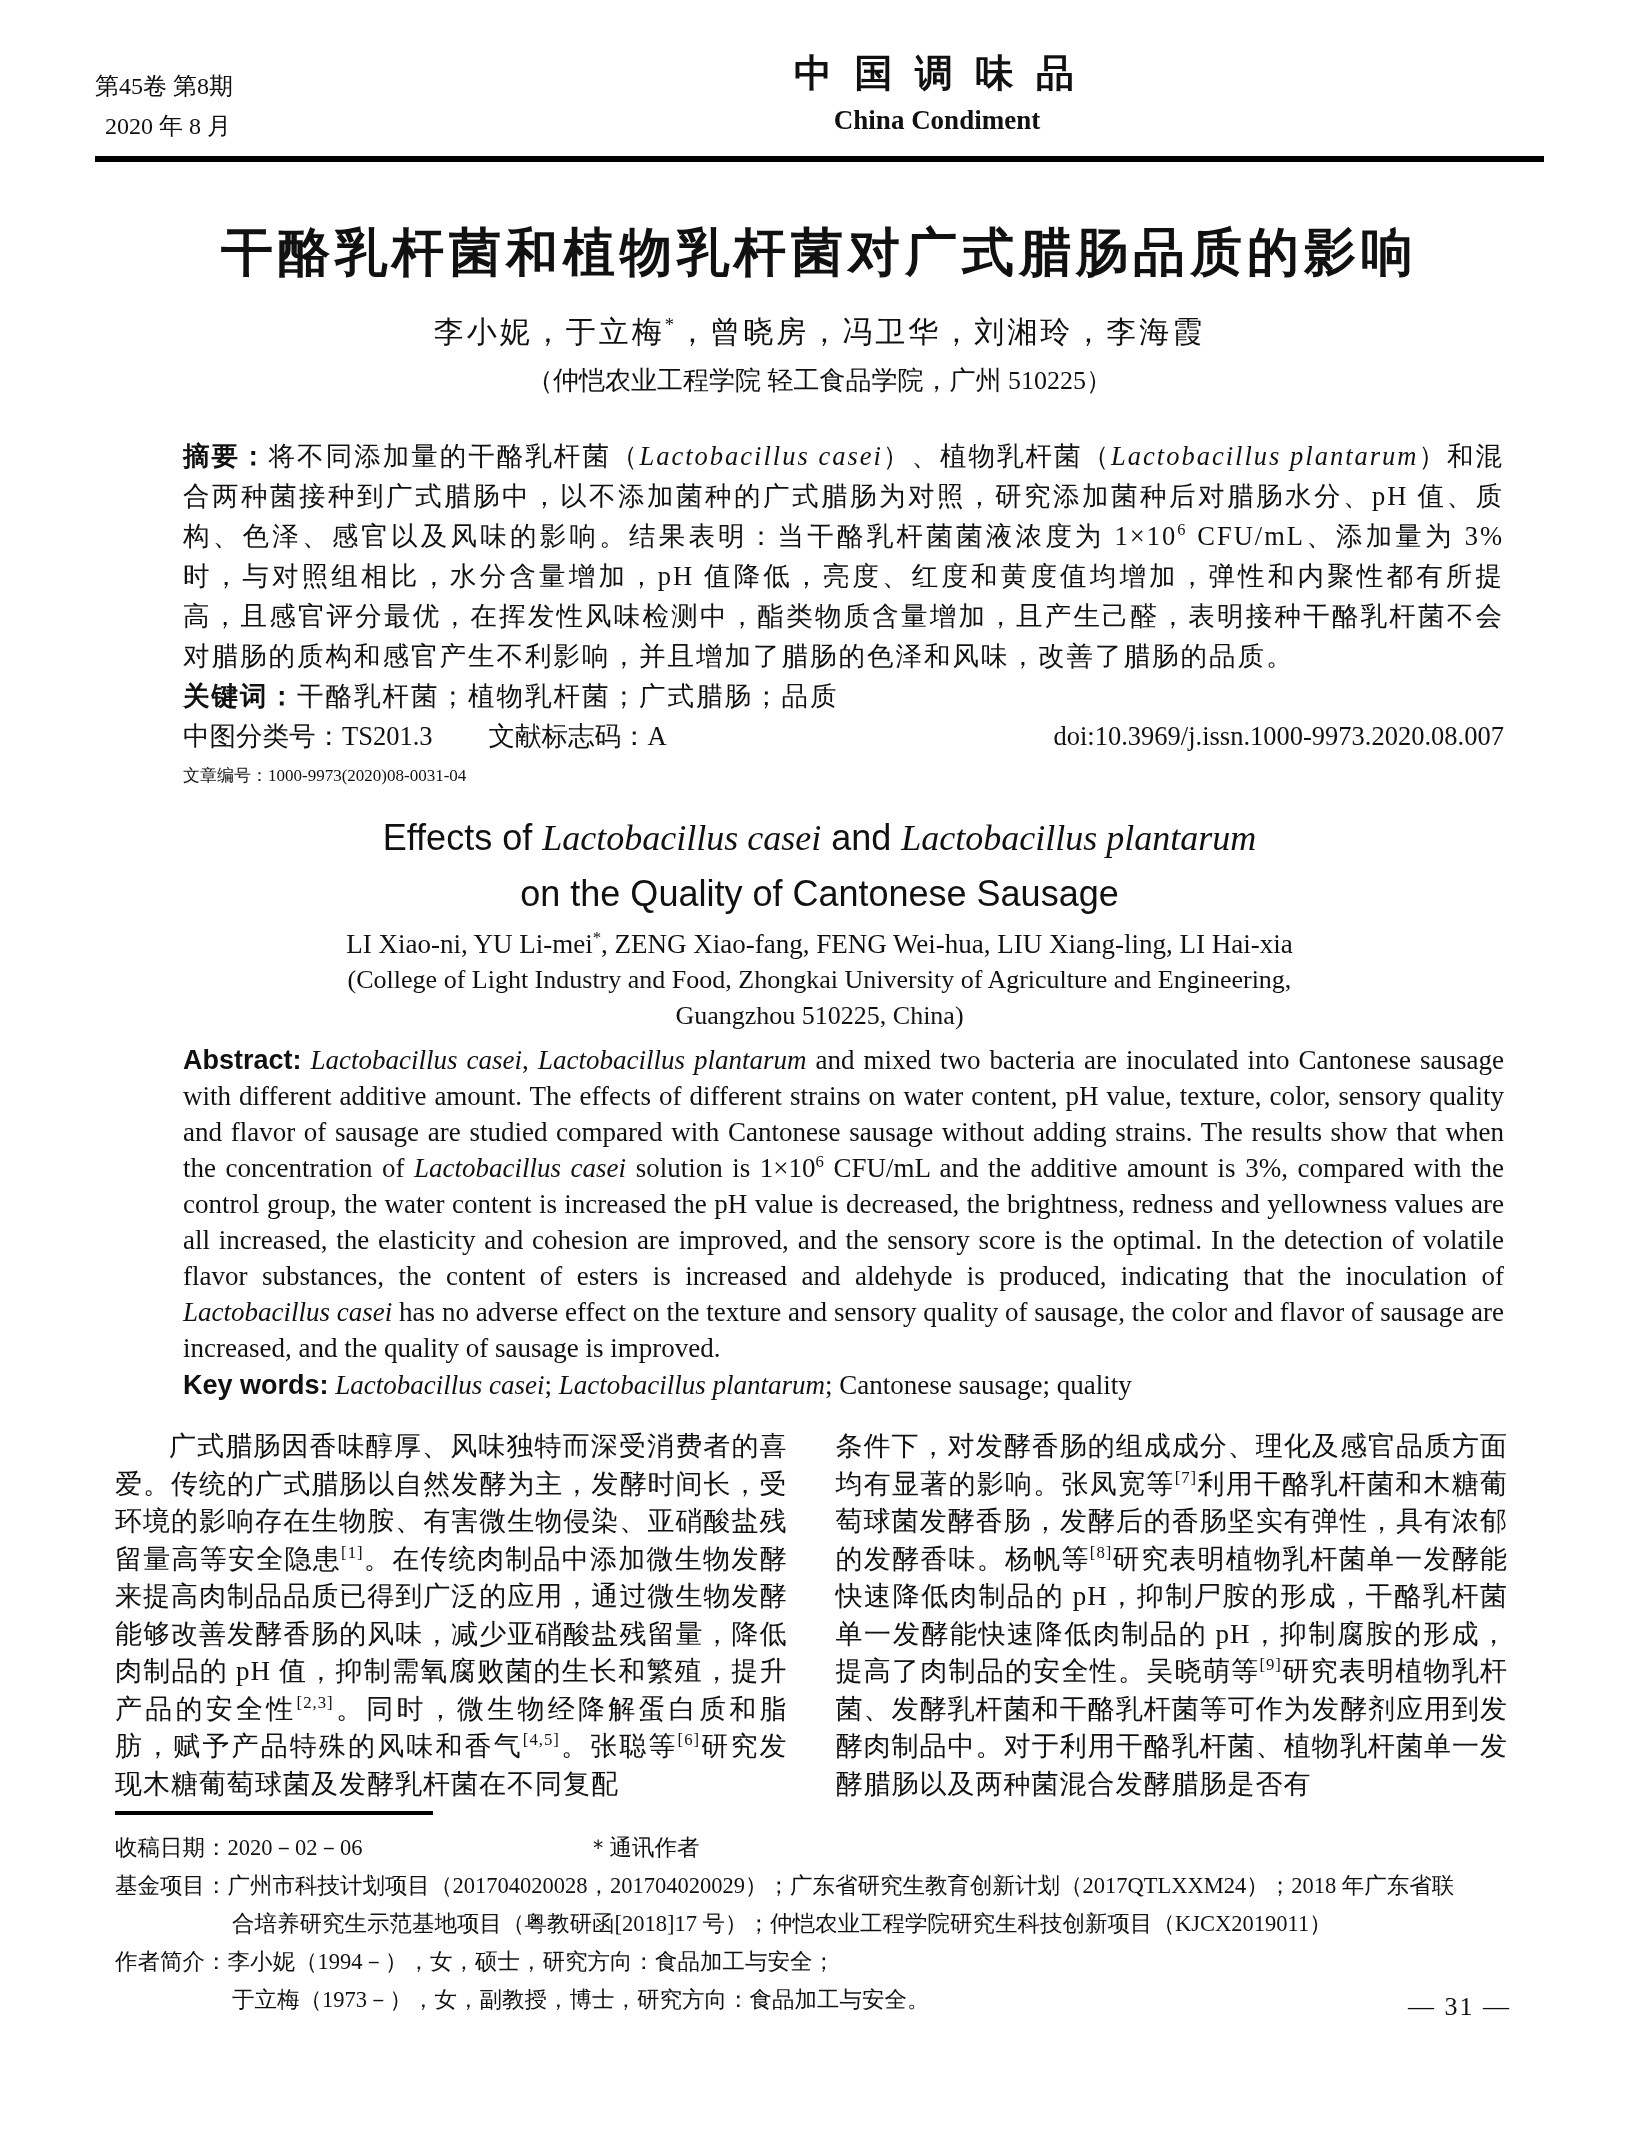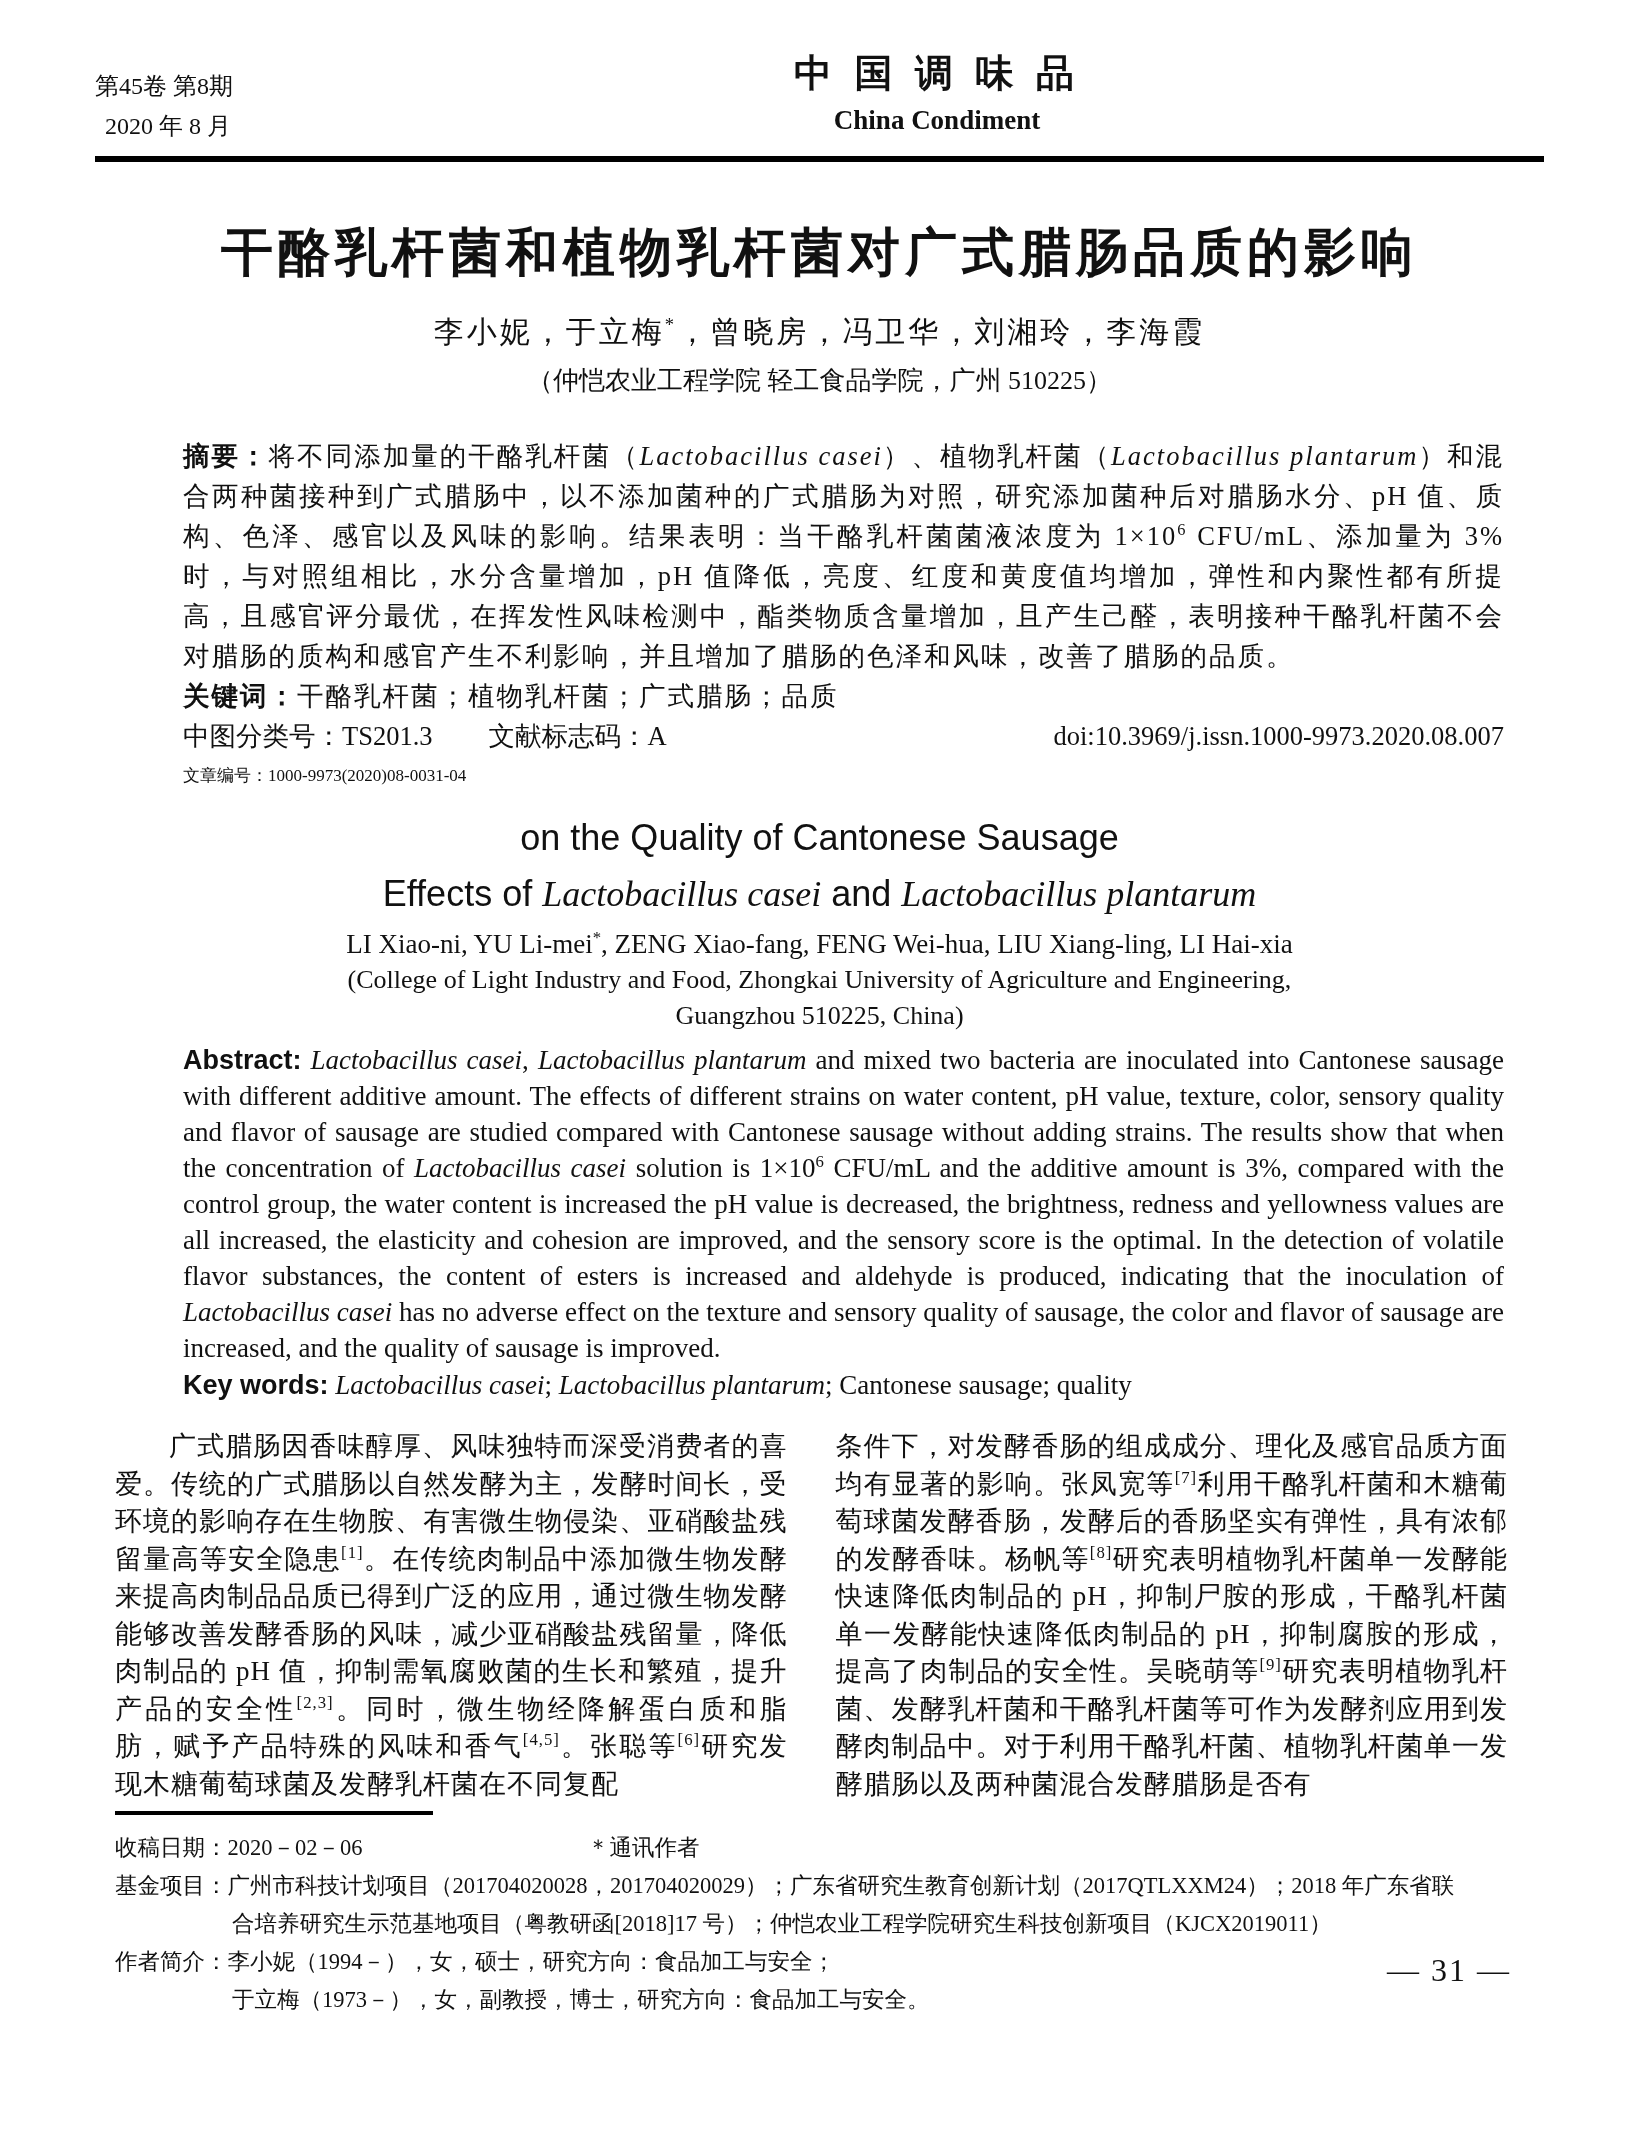--- a/index.html
+++ b/index.html
@@ -47,21 +47,21 @@
   .body-cols { display:flex; gap:48px; margin:24px 36px 0 20px; }
   .col { flex:1; font-size:27px; line-height:37.5px; text-align:justify; letter-spacing:1px; }
   .col-left p { text-indent:2em; }
   
   .fn { margin:8px 0 0 20px; }
   .fn-rule { width:318px; height:4px; background:#000; }
   .fn-lines { margin-top:14px; font-size:22.5px; line-height:38px; }
   .fn-received { display:inline-block; width:472px; }
   .fn-cont { padding-left:117px; }
   
-  .pageno { position:absolute; right:128px; top:1952px; font-size:32px; letter-spacing:2px;font-family:Liberation Serif, serif; }
+  .pageno { position:absolute; right:128px; top:1992px; font-size:26px; letter-spacing:2px;font-family:Liberation Serif, serif; }
   
   .s-i { font-style:italic; }
   .s-sup { font-size:0.62em; vertical-align:super; line-height:0; }
   .s-sans { font-family:"Liberation Sans","DejaVu Sans",sans-serif; }
 </style>
 </head>
 <body>
 
 <div class="page">
 
@@ -86,22 +86,22 @@
     <p class="kw-cn"><span class="cn-label">关键词：</span><span>干酪乳杆菌；植物乳杆菌；广式腊肠；品质</span></p>
     <div class="class-row">
       <span class="clc">中图分类号：TS201.3</span>
       <span class="doc">文献标志码：A</span>
       <span class="doi">doi:10.3969/j.issn.1000-9973.2020.08.007</span>
     </div>
     <div class="artid">文章编号：1000-9973(2020)08-0031-04</div>
   </div>
 
   <div class="en-title">
+    <div><span class="s-sans">Effects of </span><span class="s-i">Lactobacillus casei</span><span class="s-sans"> and </span><span class="s-i">Lactobacillus plantarum</span></div>
     <div>on the Quality of Cantonese Sausage</div>
-    <div><span class="s-sans">Effects of </span><span class="s-i">Lactobacillus casei</span><span class="s-sans"> and </span><span class="s-i">Lactobacillus plantarum</span></div>
   </div>
   <div class="en-authors"><span>LI Xiao-ni, YU Li-mei</span><span class="s-sup">*</span><span>, ZENG Xiao-fang, FENG Wei-hua, LIU Xiang-ling, LI Hai-xia</span></div>
   <div class="en-affil">(College of Light Industry and Food, Zhongkai University of Agriculture and Engineering,</div>
   <div class="en-affil">Guangzhou 510225, China)</div>
 
   <p class="abs-en"><span class="en-label">Abstract:</span><span><span> </span><span class="s-i">Lactobacillus casei</span><span>, </span><span class="s-i">Lactobacillus plantarum</span><span> and mixed two bacteria are inoculated into Cantonese sausage with different additive amount. The effects of different strains on water content, pH value, texture, color, sensory quality and flavor of sausage are studied compared with Cantonese sausage without adding strains. The results show that when the concentration of </span><span class="s-i">Lactobacillus casei</span><span> solution is 1×10</span><span class="s-sup">6</span><span> CFU/mL and the additive amount is 3%, compared with the control group, the water content is increased the pH value is decreased, the brightness, redness and yellowness values are all increased, the elasticity and cohesion are improved, and the sensory score is the optimal. In the detection of volatile flavor substances, the content of esters is increased and aldehyde is produced, indicating that the inoculation of </span><span class="s-i">Lactobacillus casei</span><span> has no adverse effect on the texture and sensory quality of sausage, the color and flavor of sausage are increased, and the quality of sausage is improved.</span></span></p>
   <p class="kw-en"><span class="en-label">Key words:</span><span><span> </span><span class="s-i">Lactobacillus casei</span><span>; </span><span class="s-i">Lactobacillus plantarum</span><span>; Cantonese sausage; quality</span></span></p>
 
   <div class="body-cols">
     <div class="col col-left">

